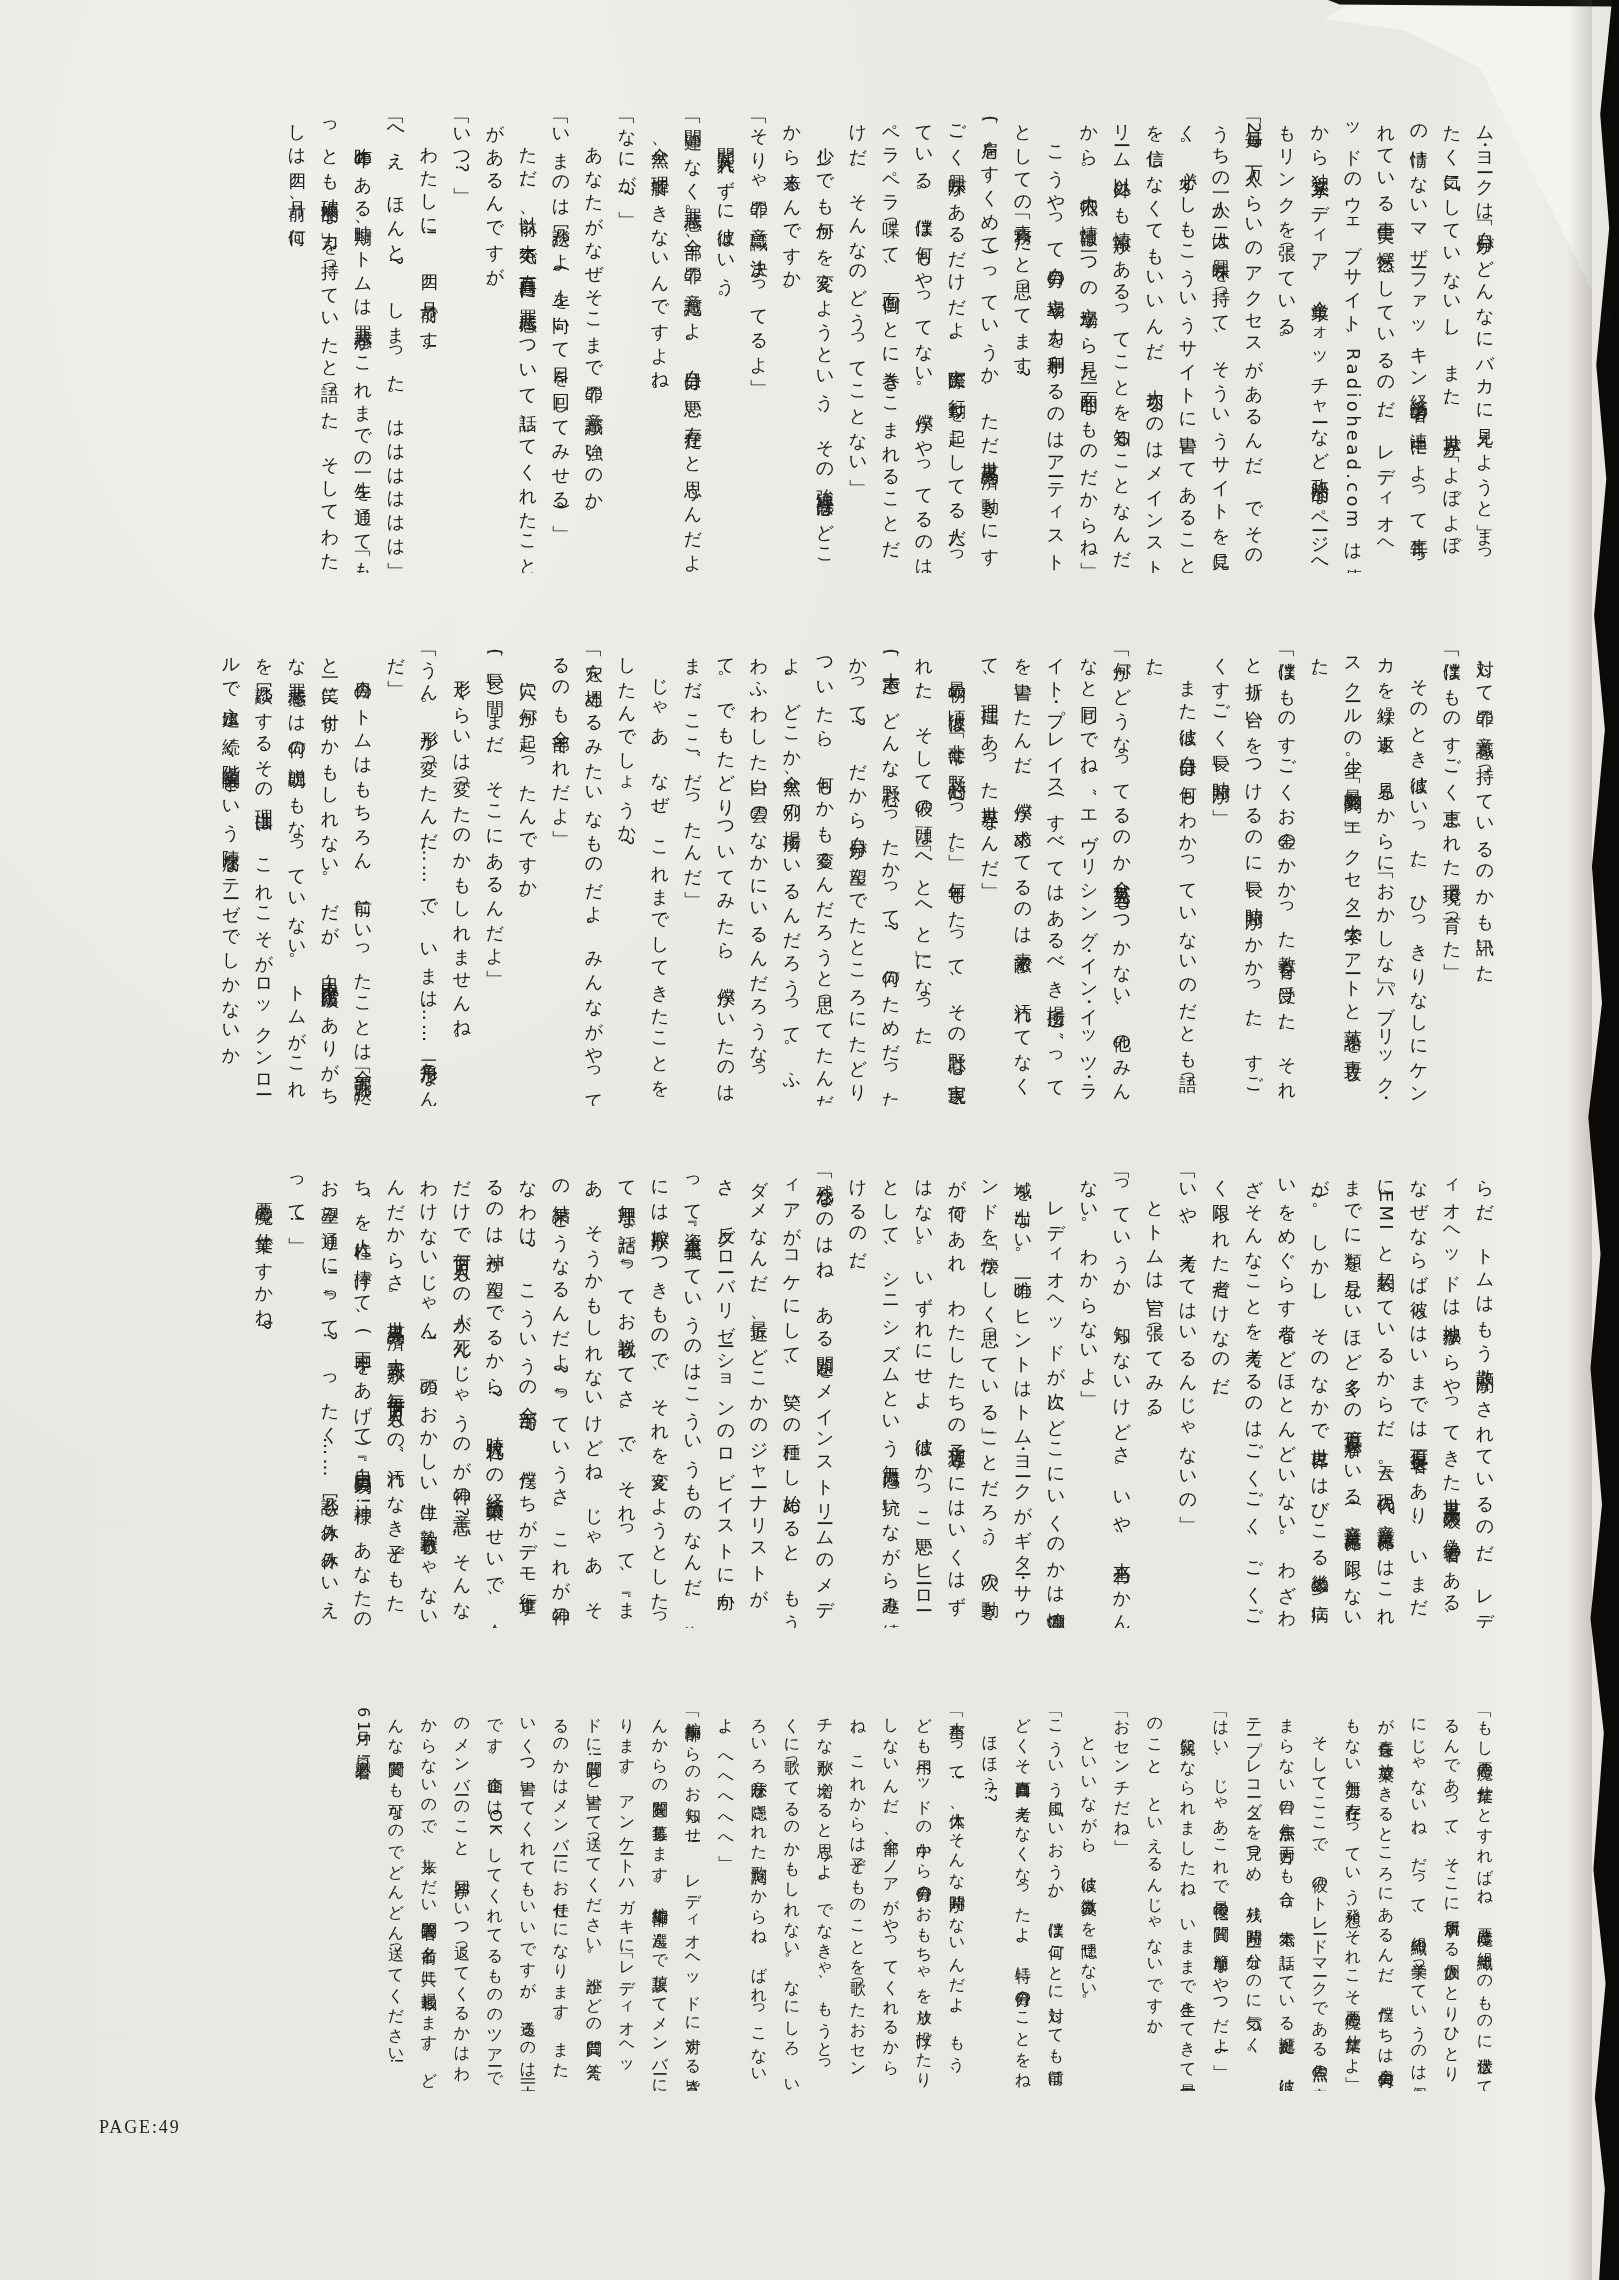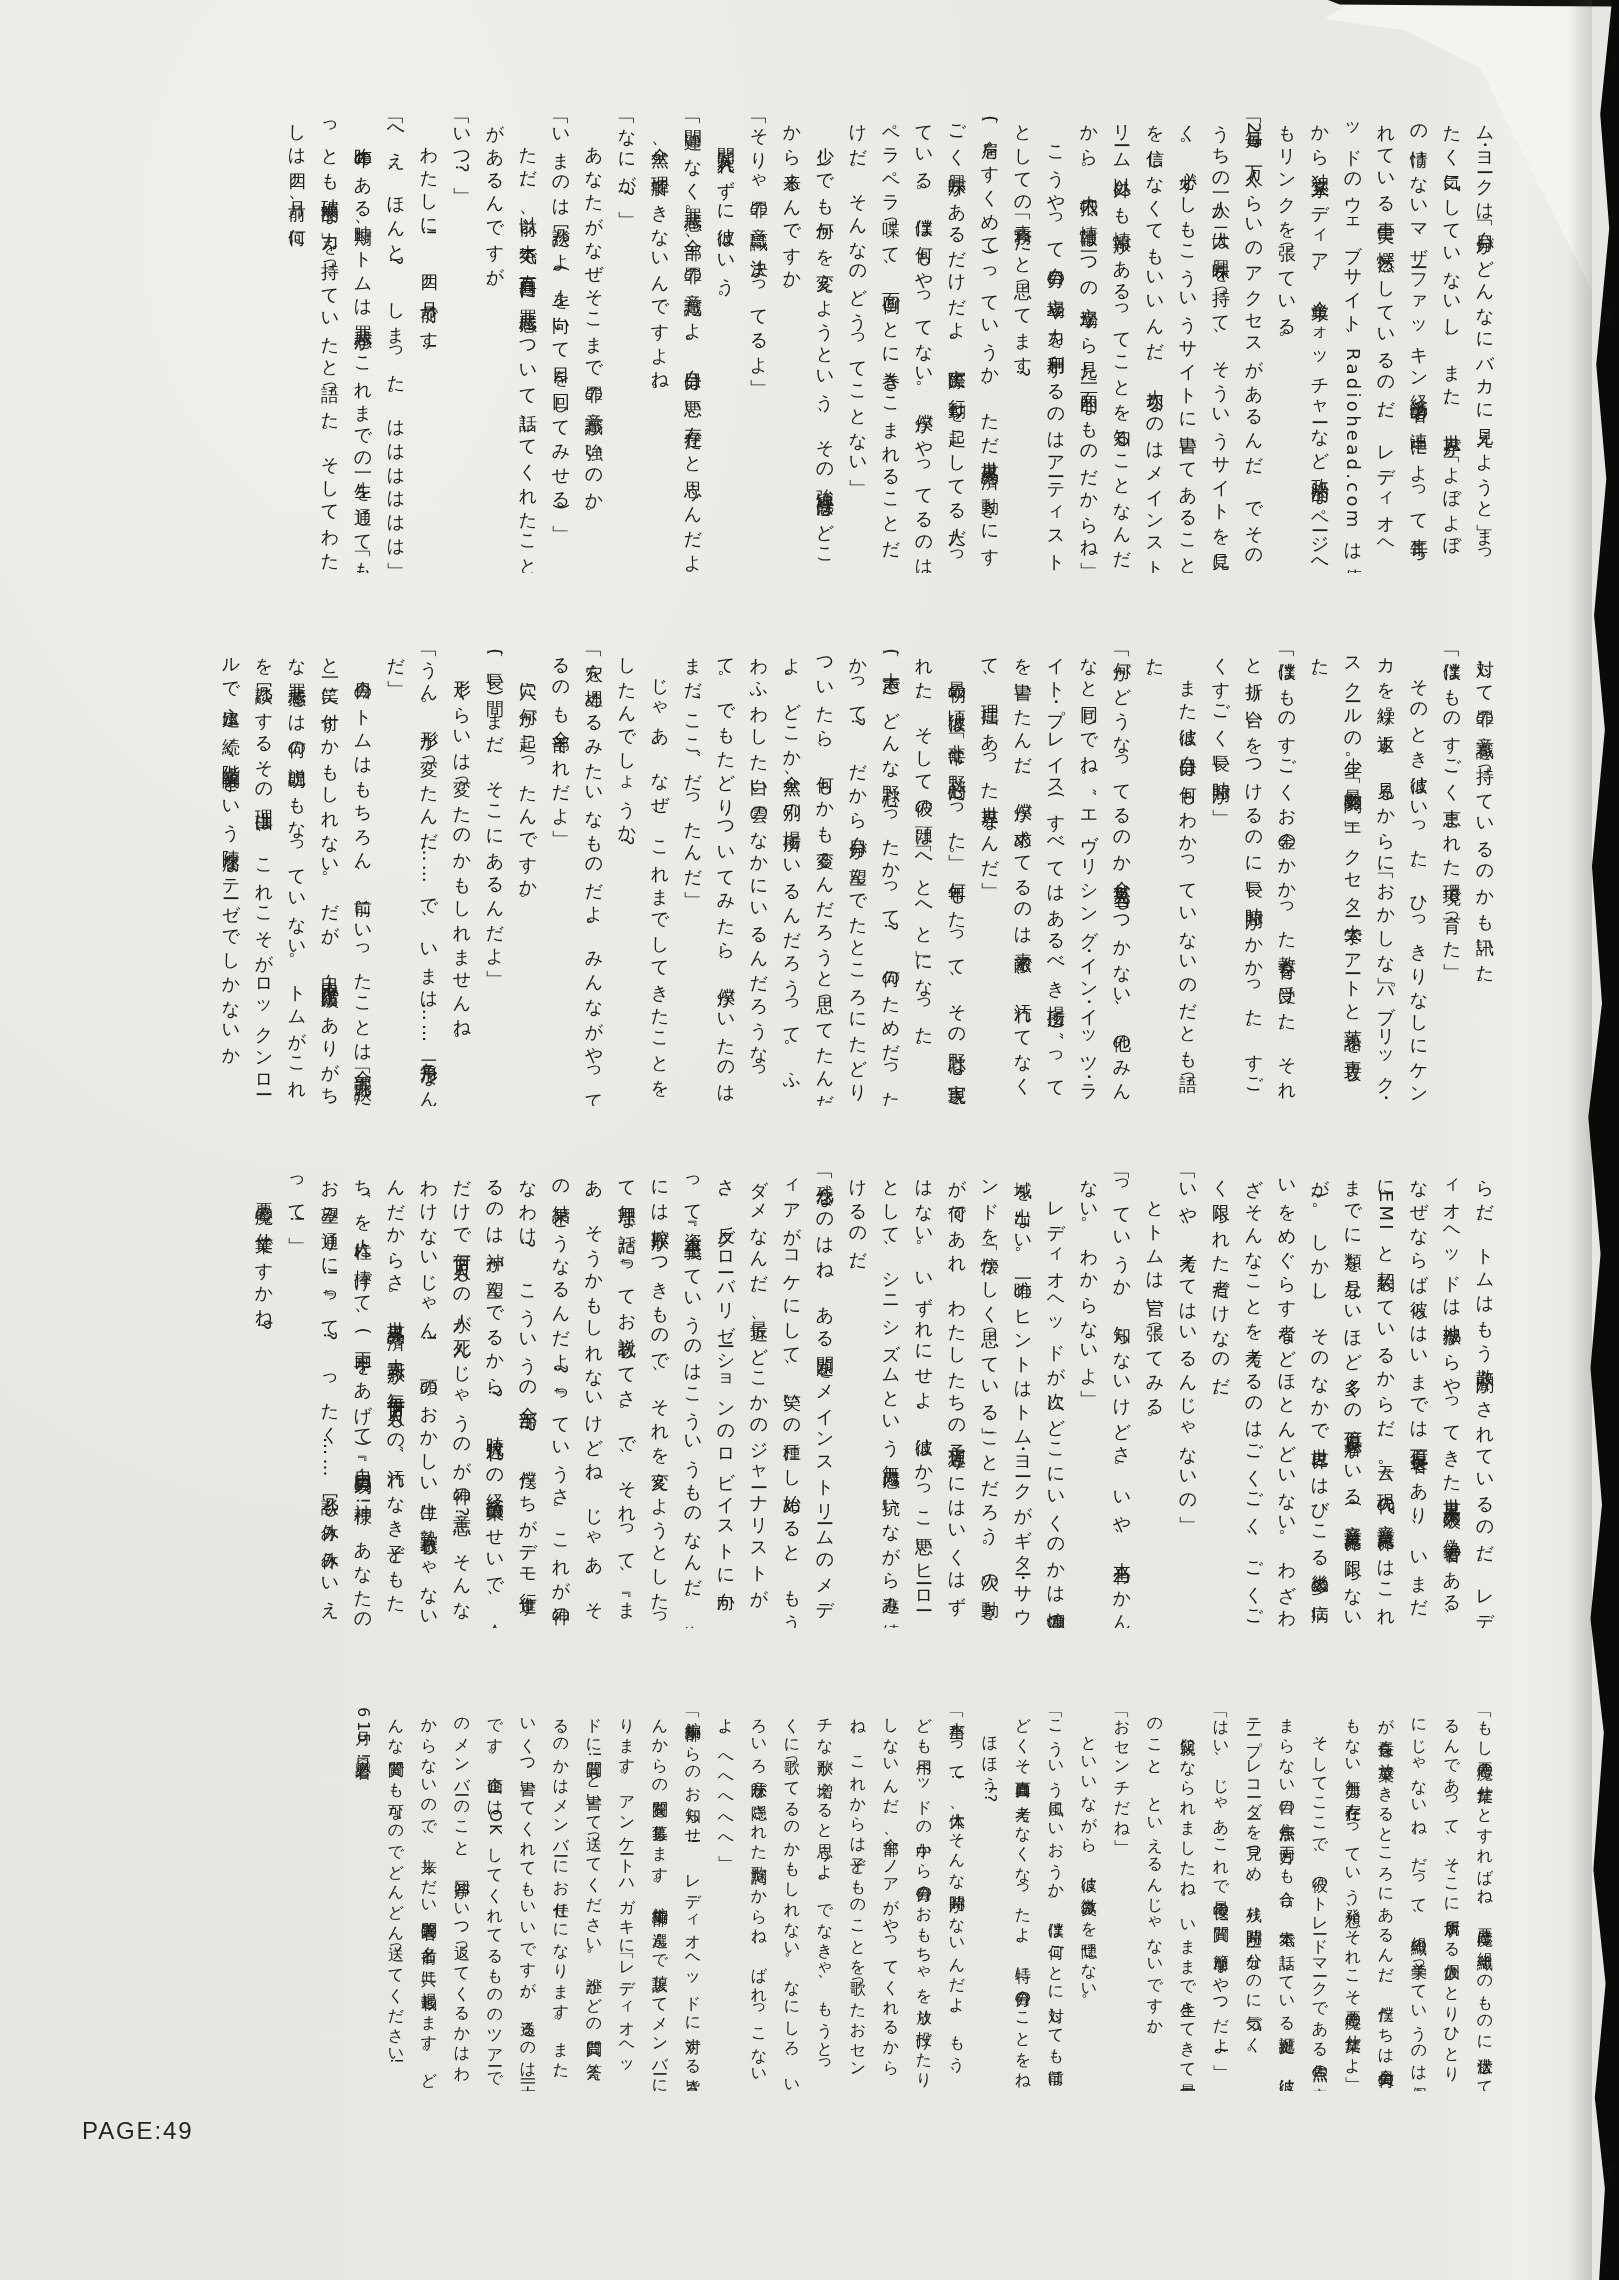--- a/index.html
+++ b/index.html
@@ -25,23 +25,23 @@
     text-align:start;
     overflow:hidden;
   }
   .band p{margin:0;padding:0;}
   .band-1{top:112px;height:461px;font-size:18px;letter-spacing:3.3px;line-height:33px;}
   .band-2{top:645px;height:461px;font-size:18px;letter-spacing:3.3px;line-height:33px;}
   .band-3{top:1167px;height:461px;font-size:18px;letter-spacing:3.3px;line-height:33px;}
   .band-4{top:1707px;height:384px;font-size:16px;letter-spacing:1.9px;line-height:33px;}
   
   .folio{
-    position:absolute;left:82px;top:2117px;
-    font-family:Liberation Sans, sans-serif;
-    font-size:24px;letter-spacing:1.9px;color:#26241f;
+    position:absolute;left:99px;top:2117px;
+    font-family:Liberation Serif, serif;
+    font-size:18px;letter-spacing:1.9px;color:#26241f;
   }
   
   .edge-right{
     position:absolute;top:0;right:0;bottom:0;width:36px;
     background:#0b0a09;
     clip-path:polygon(100% 0,100% 100%,42% 100%,58% 96%,30% 92%,60% 87%,26% 82%,
       55% 76%,18% 71%,50% 66%,18% 60%,46% 55%,12% 49%,50% 44%,22% 38%,58% 32%,
       28% 27%,62% 21%,34% 16%,70% 10%,45% 5%,78% 0);
   }
   .edge-right-shade{

